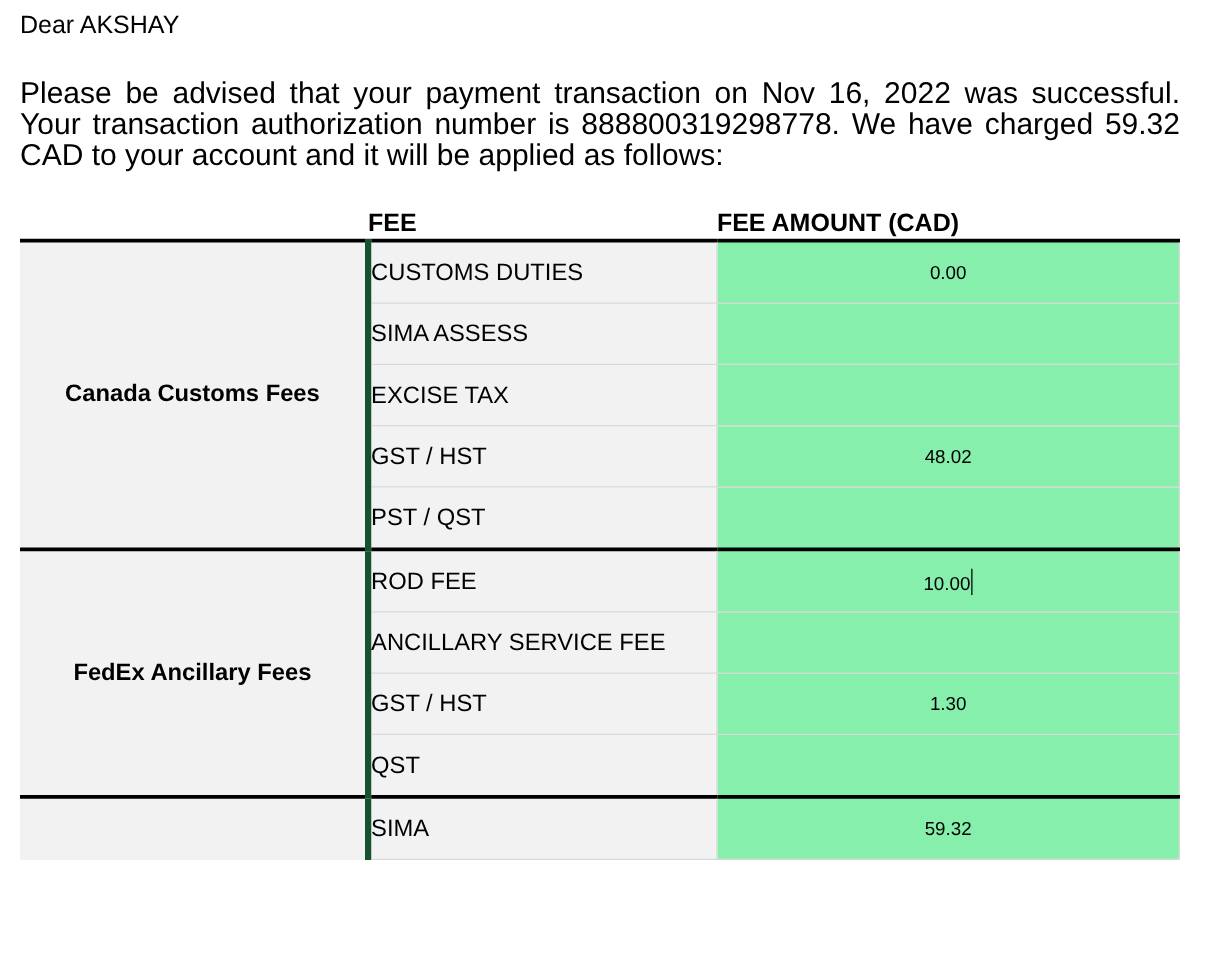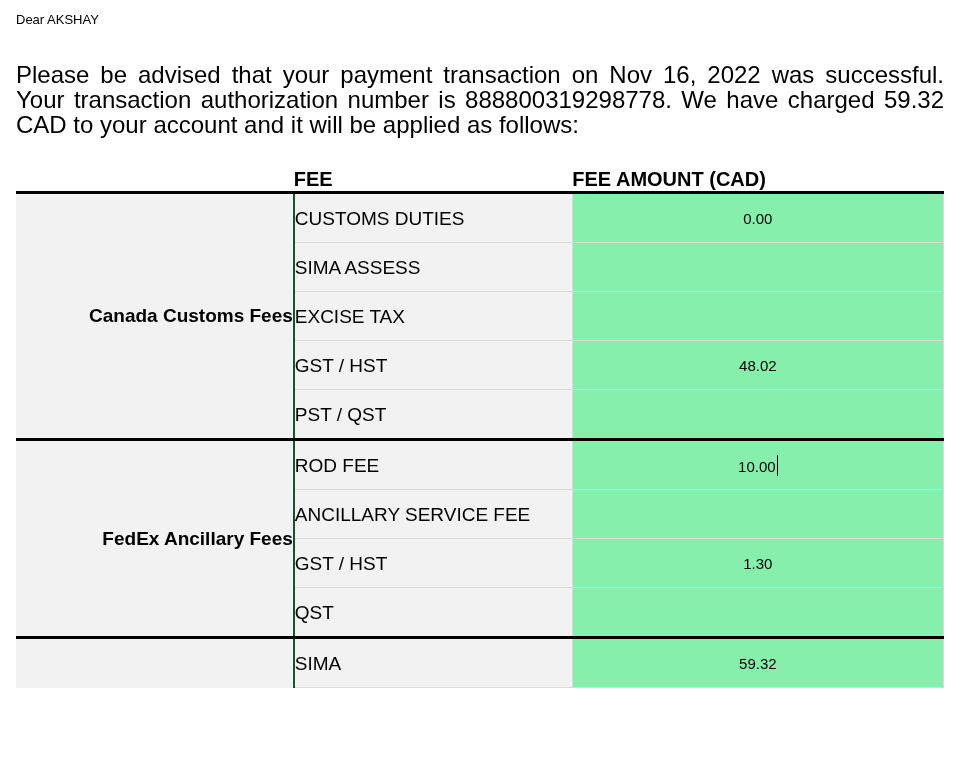--- a/index.html
+++ b/index.html
@@ -18,21 +18,21 @@
     position: relative;
     width: 971px;
     height: 765px;
     padding: 0;
     box-sizing: border-box;
   }
   .greeting {
     position: absolute;
     left: 16px;
     top: 8px;
-    font-size: 13px;
+    font-size: 20px;
     line-height: 24px;
   }
   .body-para {
     position: absolute;
     left: 16px;
     top: 62px;
     width: 928px;
     font-size: 24px;
     line-height: 25px;
     text-align: justify;
@@ -68,28 +68,28 @@
     width: 372px;
     text-align: left;
     font-weight: bold;
     font-size: 20px;
     padding-bottom: 6px;
     border: none;
     background: #ffffff;
   }
   .grp-cell {
     width: 278px;
-    text-align: right;
+    text-align: center;
     font-weight: bold;
     font-size: 19px;
     background: #f2f2f2;
     border-top: 3px solid #000000;
     border-bottom: 3px solid #000000;
     border-left: none;
-    border-right: 2px solid #14532d;
+    border-right: 5px solid #14532d;
     vertical-align: middle;
   }
   .grp-cell.empty-grp {
     background: #f2f2f2;
     border-bottom: none;
   }
   .fee-cell {
     width: 278px;
     text-align: left;
     font-size: 19px;

